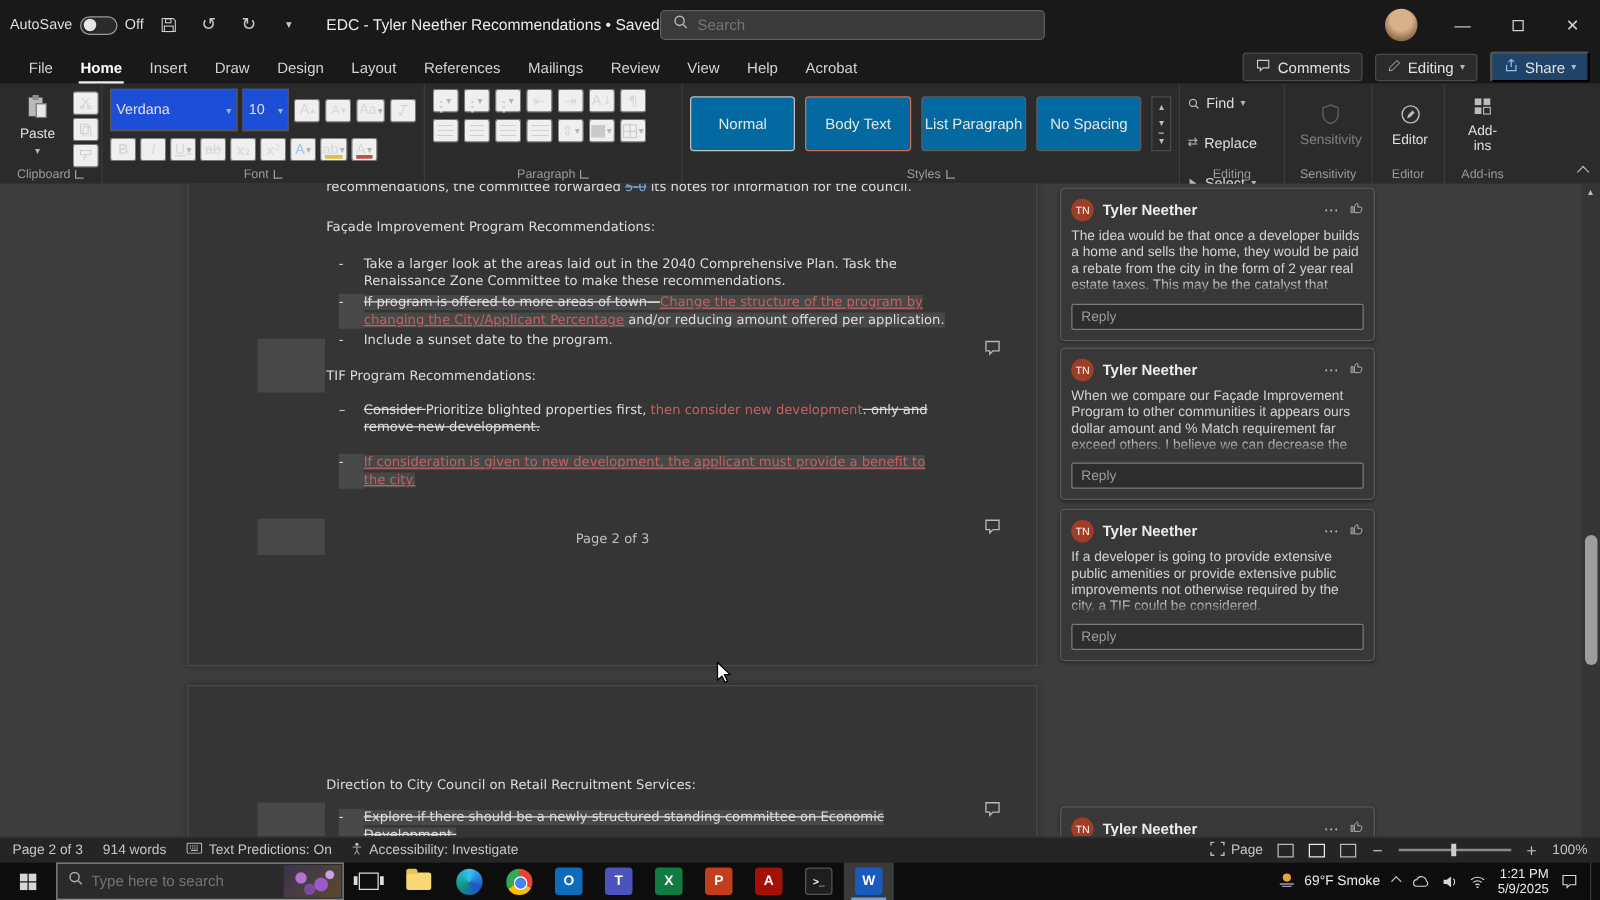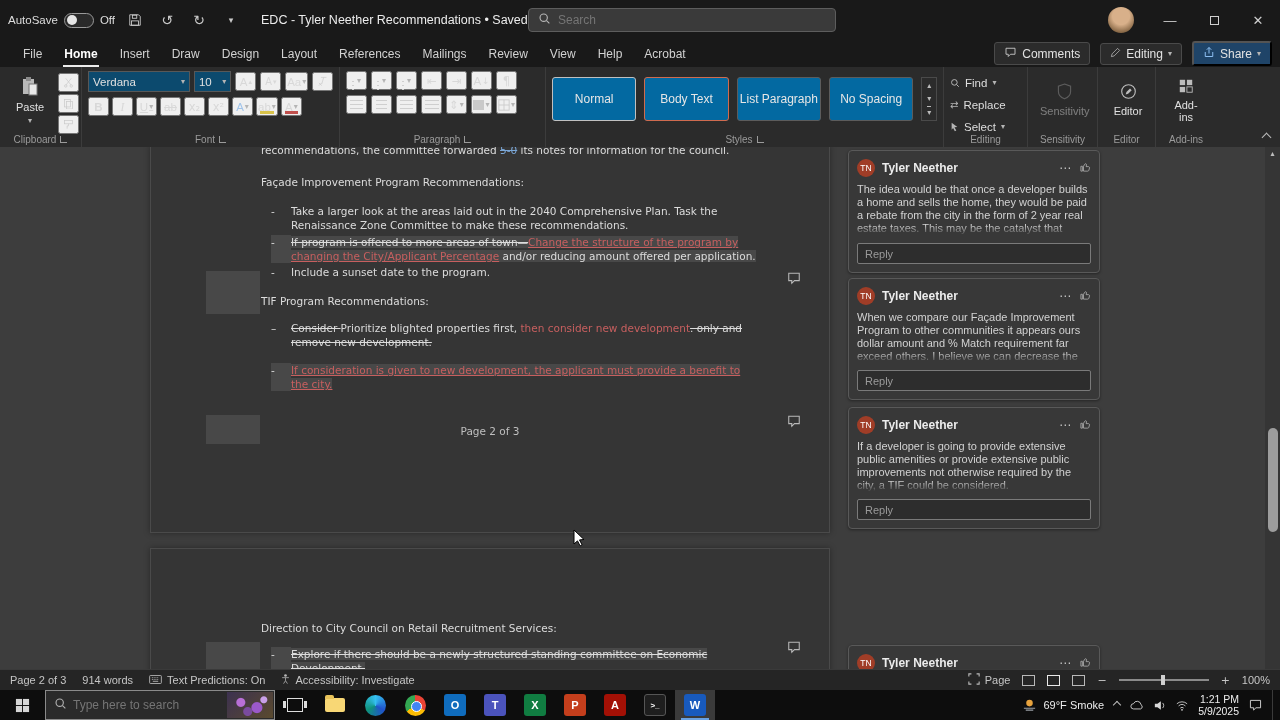--- a/index.html
+++ b/index.html
@@ -32,21 +32,21 @@
   .pill.share{background:#1f4468}
 
   
   .ribbon{position:absolute;top:67px;left:0;right:0;height:80px;background:#2b2b2b;display:flex}
   .grp{position:relative;height:100%;border-right:1px solid #3c3c3c;padding:4px 6px 16px}
   .grp-label{position:absolute;bottom:2px;left:0;right:0;display:flex;justify-content:center;align-items:center;gap:4px;font-size:10px;color:#9b9b9b}
   .launcher{width:7px;height:7px;border-left:1px solid #9b9b9b;border-bottom:1px solid #9b9b9b}
   .bigbtn{display:flex;flex-direction:column;align-items:center;justify-content:center;gap:3px;font-size:11px;color:#e0e0e0;padding:2px 6px;min-width:48px;height:58px}
   .bigbtn.disabled{opacity:.45}
   .mini{min-width:21px;height:19px;display:flex;align-items:center;justify-content:center;color:#d8d8d8;font-size:11.5px;gap:1px}
-  .combo{height:21px;background:#0c4a6e;border:1px solid #585858;display:flex;align-items:center;justify-content:space-between;font-size:11.5px;color:#e0e0e0;padding:0 4px;gap:0}
+  .combo{height:34px;background:#1d4ed8;border:1px solid #585858;display:flex;align-items:center;justify-content:space-between;font-size:11.5px;color:#e0e0e0;padding:0 4px;gap:0}
   .arrow{font-size:8px;color:#b5b5b5}
   .row{display:flex;align-items:center;gap:2px}
   .colgap{display:flex;flex-direction:column;gap:5px}
   .ic-lines{width:13px;height:9px;background:repeating-linear-gradient(to bottom,#cfcfcf 0 1px,transparent 1px 4px)}
   .ic-dotlines{position:relative;padding-left:4px}
   .ic-dotlines::before{content:"";position:absolute;left:0;top:0;width:2px;height:9px;background:repeating-linear-gradient(to bottom,#cfcfcf 0 1.5px,transparent 1.5px 4px)}
   .underbar{position:relative}
   .underbar::after{content:"";position:absolute;left:2px;right:2px;bottom:0;height:3px}
   .underbar.red::after{background:#c0504d}
   .underbar.yellow::after{background:#d8c24a}
@@ -366,21 +366,21 @@
           <span class="glyph" style="border-top:1px solid #bbb;padding-top:1px">▾</span>
         </div>
       </div>
       <div class="grp-label">
           <span>Styles</span>
           <span class="launcher"></span>
         </div>
     </div>
 
     <div class="grp" style="width:84px">
-      <div class="colgap" style="gap:3px;padding-top:2px">
+      <div class="colgap" style="gap:13px;padding-top:2px">
         <button class="erow" style="background:transparent;border:0">
           <svg width="10" height="10" viewBox="0 0 16 16">
               <circle cx="7" cy="7" r="4.5" fill="none" stroke="#b5b5b5" stroke-width="1.6"></circle>
               <line x1="10.5" y1="10.5" x2="14" y2="14" stroke="#b5b5b5" stroke-width="1.6"></line>
             </svg>
           <span>Find</span>
             <span class="glyph arrow">▾</span>
         </button>
         <button class="erow" style="background:transparent;border:0">
           <span class="glyph" style="font-size:10px;color:#b5b5b5">⇄</span>

